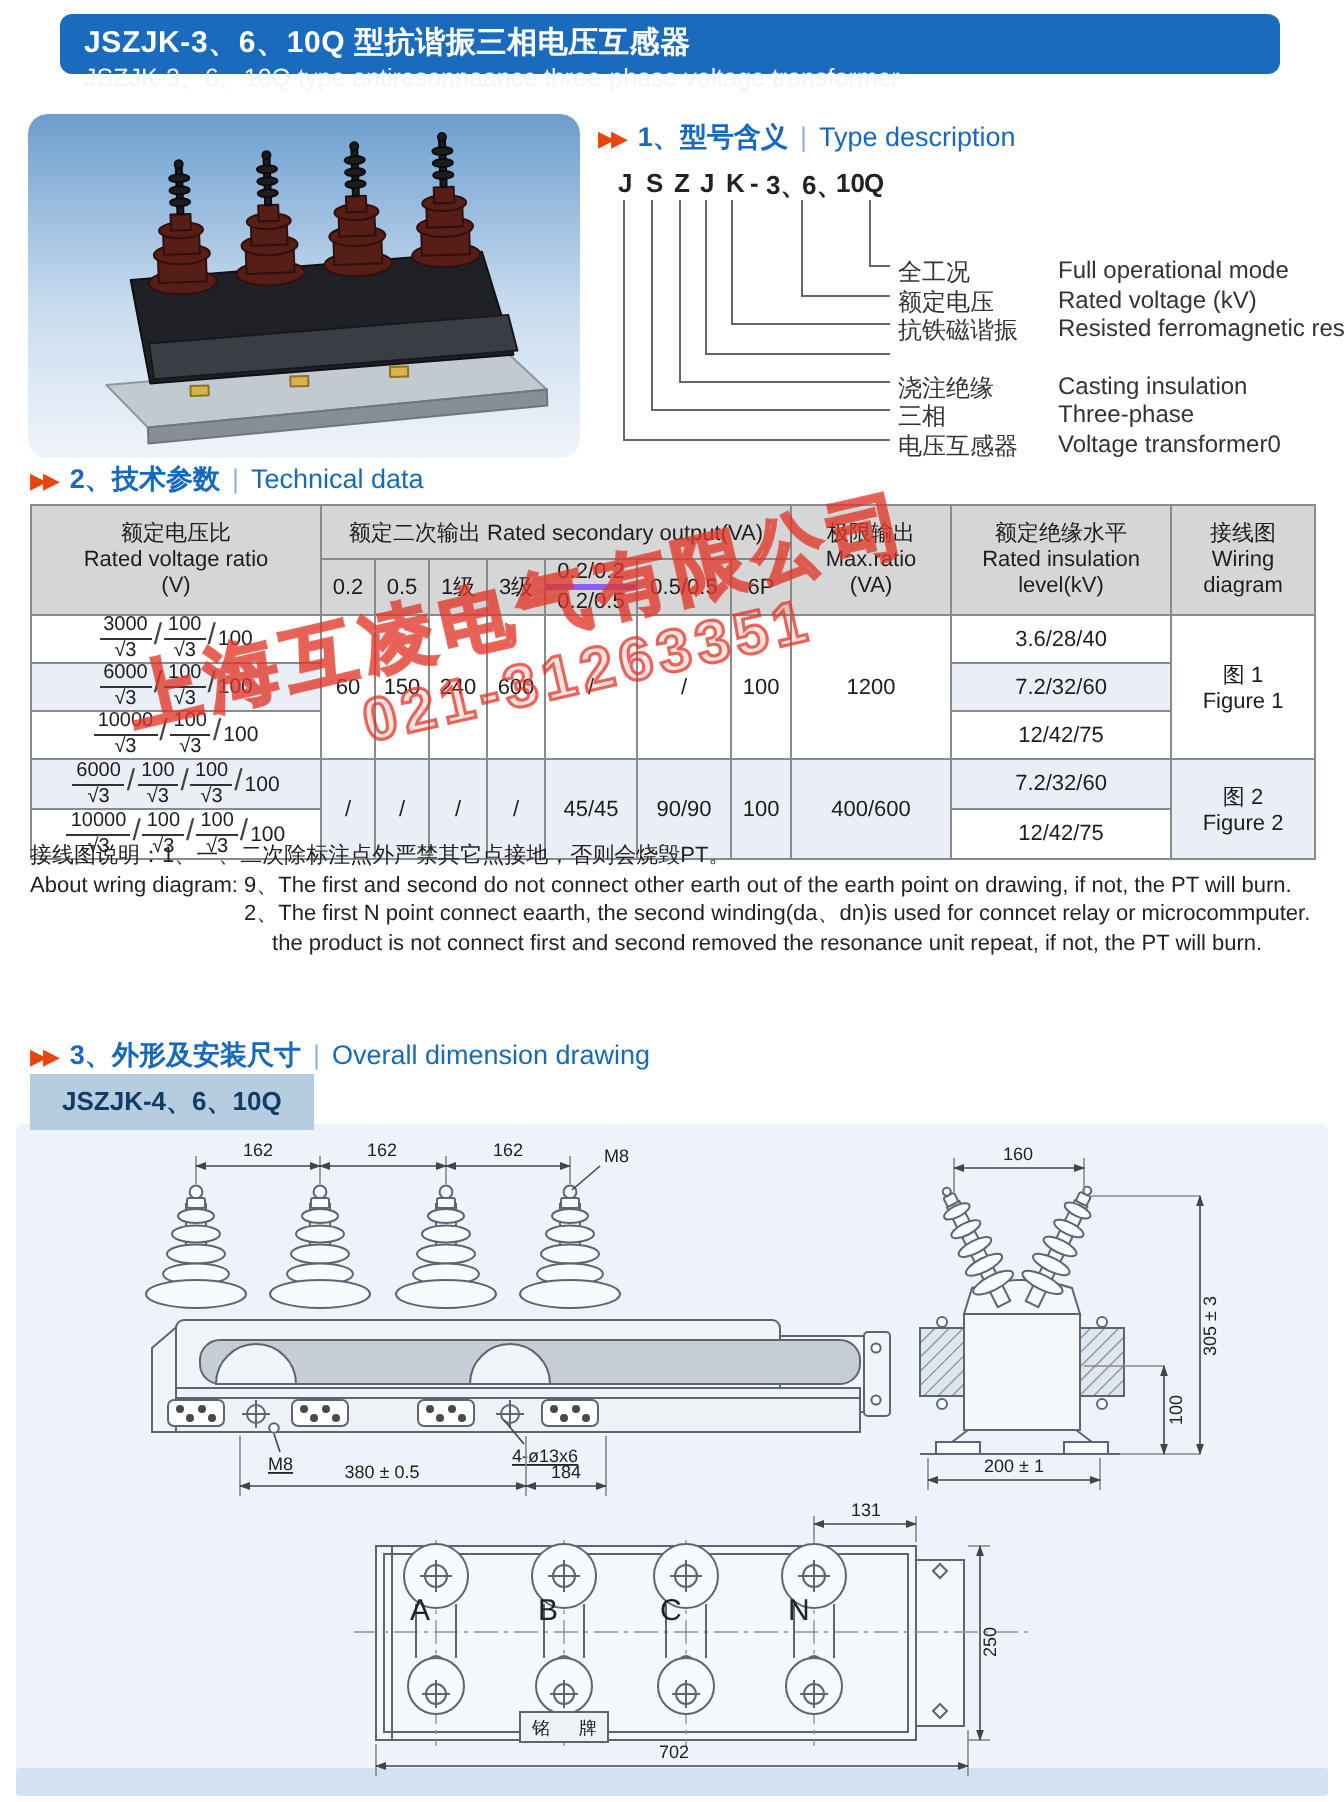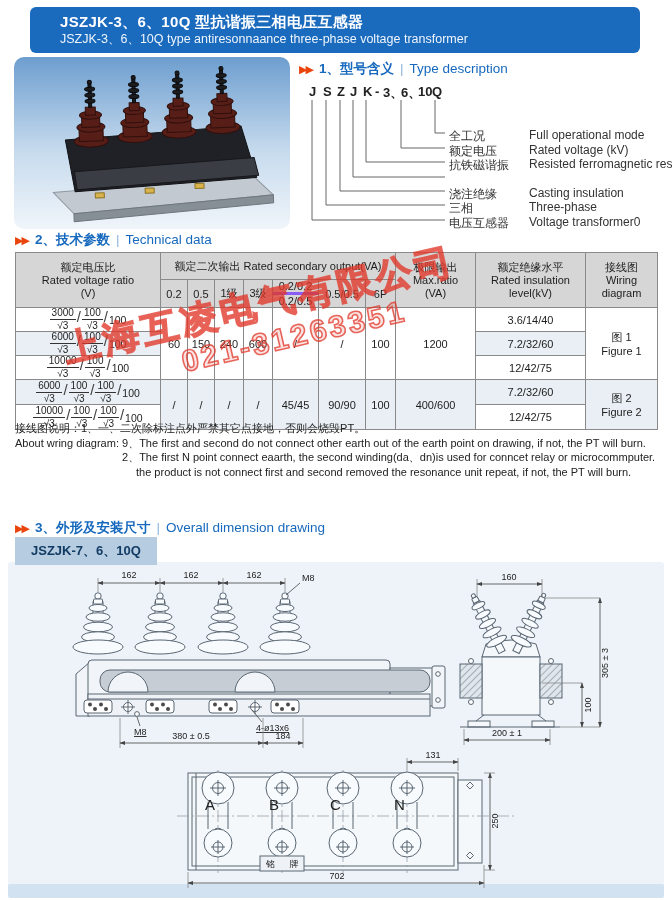--- a/index.html
+++ b/index.html
@@ -1,20 +1,20 @@
 <!DOCTYPE html>
 <html><head>
 <meta charset="utf-8">
 <style>
   html,body{margin:0;padding:0;background:#fff;}
   .page{position:relative;width:672px;height:901px;background:#fff;overflow:hidden;
         font-family:"Liberation Sans","DejaVu Sans",sans-serif;color:#222;}
   
-  .hdr{position:absolute;left:30px;top:7px;width:610px;height:46px;background:#1a6abe;
-       border-radius:6px;padding:5px 0 0 30px;box-sizing:border-box;}
+  .hdr{position:absolute;left:30px;top:7px;width:610px;height:30px;background:#1a6abe;
+       border-radius:6px;padding:5px 0 0 12px;box-sizing:border-box;}
   .hdr .t1{color:#fff;font-size:15px;font-weight:bold;letter-spacing:.3px;line-height:19px;}
   .hdr .t2{color:#eef5fc;font-size:12.5px;line-height:17px;}
   
   .photo{position:absolute;left:14px;top:57px;width:276px;height:172px;border-radius:10px;overflow:hidden;}
   
   .sec-head{position:absolute;font-size:13.5px;white-space:nowrap;}
   .sec-head .marker{color:#e8440c;font-size:11px;letter-spacing:-2px;margin-right:7px;}
   .sec-head .idx,.sec-head .zh{color:#1669bd;font-weight:bold;}
   .sec-head .sep{color:#8fb4da;margin:0 6px;font-weight:normal;}
   .sec-head .en{color:#1669bd;font-weight:normal;}
@@ -280,21 +280,21 @@
             </span><span class="sl">/</span><span class="tailv">100</span>
       </td>
       <td rowspan="3" class="merged">60</td>
       <td rowspan="3" class="merged">150</td>
       <td rowspan="3" class="merged">240</td>
       <td rowspan="3" class="merged">600</td>
       <td rowspan="3" class="merged">/</td>
       <td rowspan="3" class="merged">/</td>
       <td rowspan="3" class="merged">100</td>
       <td rowspan="3" class="merged">1200</td>
-      <td>3.6/14/40</td>
+      <td>3.6/28/40</td>
       <td rowspan="3" class="merged">
         <div>图 1</div>
             <div>Figure 1</div>
       </td>
     </tr>
     <tr class="alt">
       <td style="height:23px">
         <span class="frac">
               <span class="fnum">6000</span>
               <span class="fden">√3</span>
@@ -382,21 +382,21 @@
     <div class="w1">上海互凌电气有限公司</div>
     <div class="w2">021-31263351</div>
   </div>
 
   <div class="sec-head" style="left:15px;top:519px;">
     <span class="marker">▶▶</span><span class="idx">3、</span><span class="zh">外形及安装尺寸</span><span class="sep">|</span><span class="en">Overall dimension drawing</span>
   </div>
 
   <div class="panel"></div>
   <div class="strip"></div>
-  <div class="chip">JSZJK-7、6、10Q</div>
+  <div class="chip">JSZJK-4、6、10Q</div>
 
   <svg class="dwg" style="left:40px;top:566px;" width="420" height="200" viewBox="0 0 420 200">
     <defs>
       <marker id="fm" viewBox="0 0 10 10" refX="9" refY="5" markerWidth="7" markerHeight="7" orient="auto-start-reverse">
         <path d="M0,1.5 L10,5 L0,8.5 z" fill="#444"></path>
       </marker>
       <g id="bshF" stroke="#5a6672" fill="#f8fbfe">
         <rect x="-5" y="8" width="10" height="40"></rect>
         <circle cy="2" r="3.2"></circle>
           <rect x="-4.5" y="5" width="9" height="5" rx="1"></rect>

